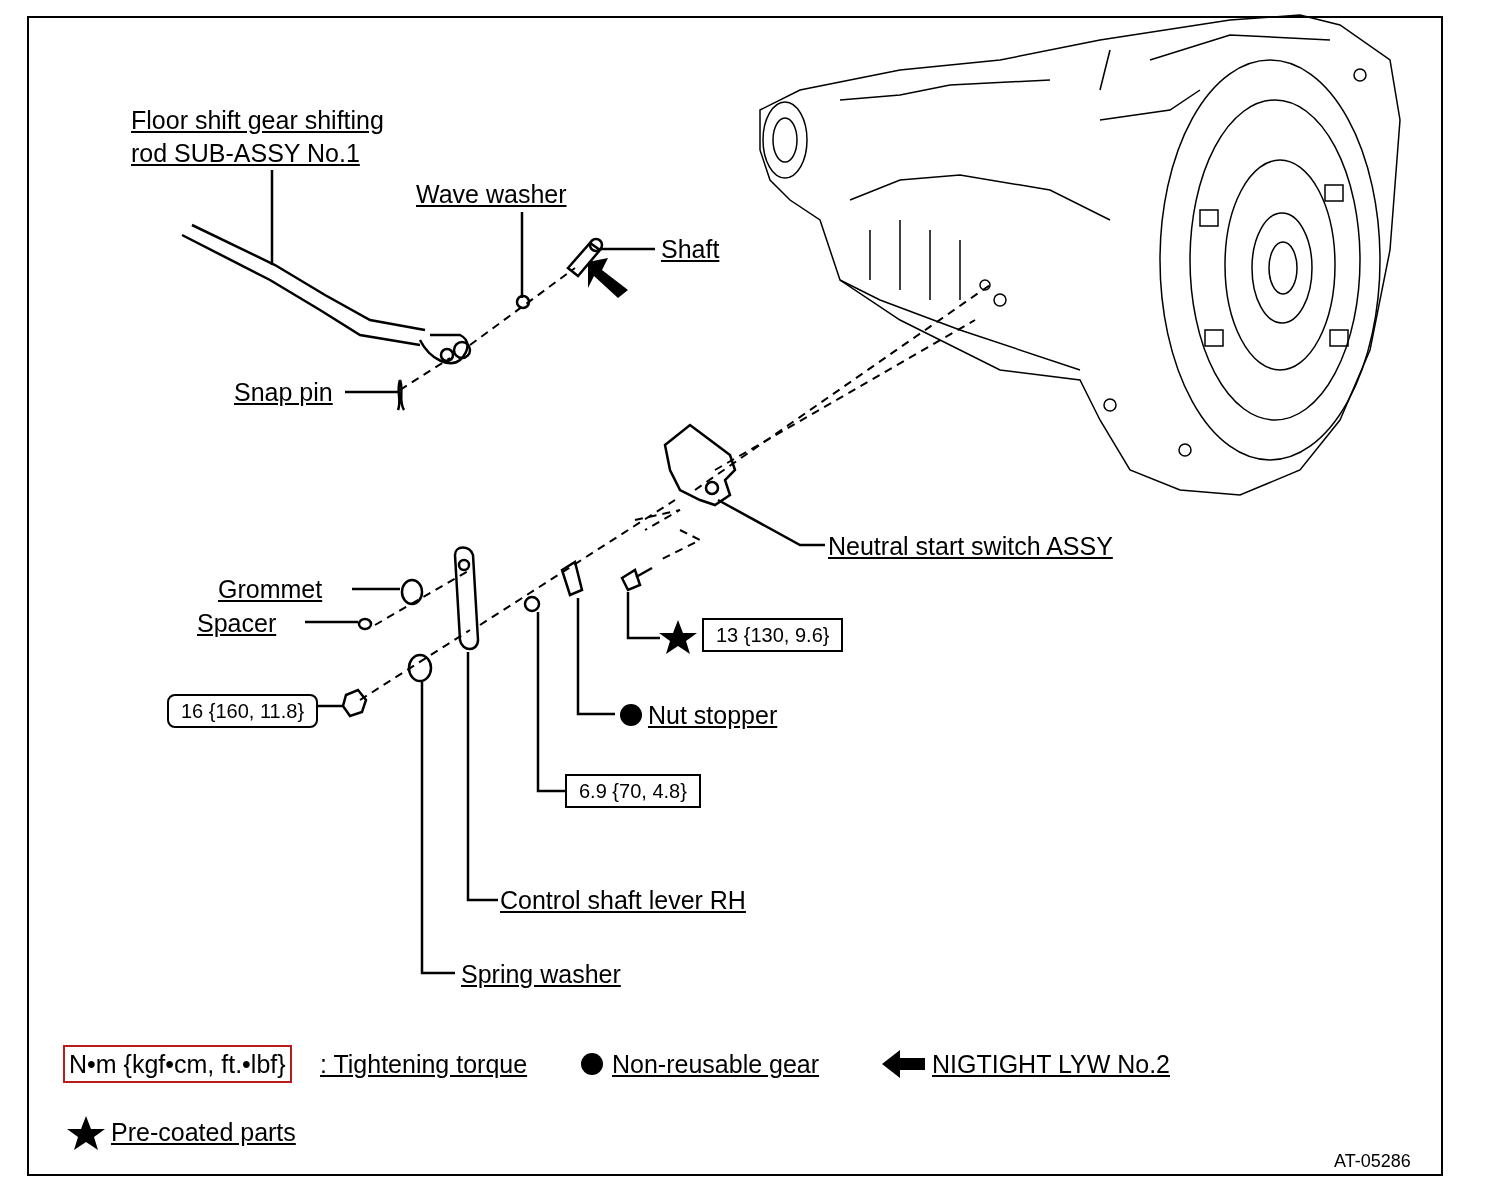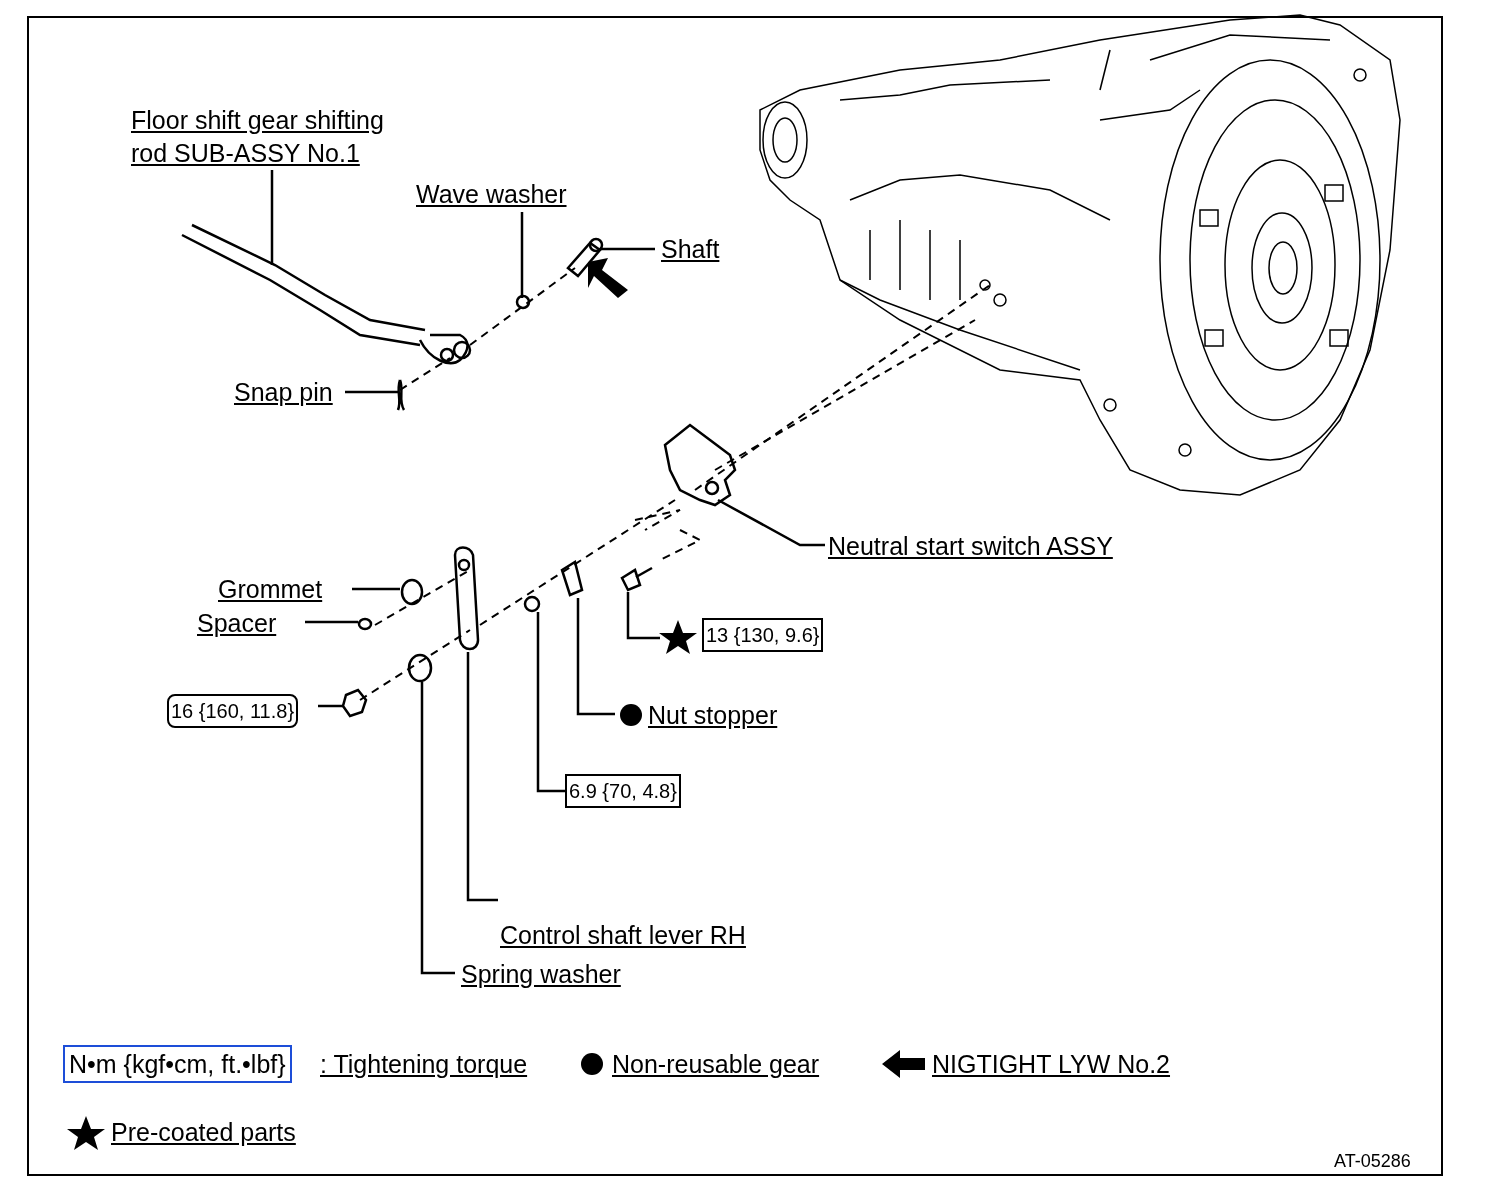--- a/index.html
+++ b/index.html
@@ -3,22 +3,22 @@
 <meta charset="utf-8">
 <style>
   html, body { margin:0; padding:0; background:#ffffff; }
   body { width:1504px; height:1196px; position:relative; overflow:hidden;
          font-family:"Liberation Sans", sans-serif; color:#000; }
   #frame { position:absolute; left:27px; top:16px; width:1416px; height:1160px;
            border:2px solid #000; box-sizing:border-box; }
   svg#art { position:absolute; left:0; top:0; }
   .lbl { position:absolute; font-size:25px; line-height:30px; white-space:nowrap;text-decoration:underline; }
   .box { position:absolute; border:2px solid #000; background:#fff; font-size:20px;
-         line-height:24px; padding:3px 2px; white-space:nowrap; }
-  .legend-box { position:absolute; border:2px solid #1d4ed8; font-size:25px; line-height:30px;
+         line-height:24px; padding:3px 12px; white-space:nowrap; }
+  .legend-box { position:absolute; border:2px solid #b91c1c; font-size:25px; line-height:30px;
                 padding:2px 4px; white-space:nowrap; }
   .small { position:absolute; font-size:18px; line-height:22px; white-space:nowrap; }
 </style>
 </head>
 <body>
 
 <div id="frame"></div>
 
 <svg id="art" width="1504" height="1196" viewBox="0 0 1504 1196">
   <g fill="none" stroke="#000" stroke-width="2.5">
@@ -129,21 +129,21 @@
 
 <div class="lbl" style="left:131px;top:105px;">Floor shift gear shifting</div>
 <div class="lbl" style="left:131px;top:138px;">rod SUB-ASSY No.1</div>
 <div class="lbl" style="left:416px;top:179px;">Wave washer</div>
 <div class="lbl" style="left:661px;top:234px;">Shaft</div>
 <div class="lbl" style="left:234px;top:377px;">Snap pin</div>
 <div class="lbl" style="left:828px;top:531px;">Neutral start switch ASSY</div>
 <div class="lbl" style="left:218px;top:574px;">Grommet</div>
 <div class="lbl" style="left:197px;top:608px;">Spacer</div>
 <div class="lbl" style="left:648px;top:700px;">Nut stopper</div>
-<div class="lbl" style="left:500px;top:920px;">Control shaft lever RH</div>
+<div class="lbl" style="left:500px;top:885px;">Control shaft lever RH</div>
 <div class="lbl" style="left:461px;top:959px;">Spring washer</div>
 
 <div class="box" style="left:702px;top:618px;">13 {130, 9.6}</div>
 <div class="box" style="left:167px;top:694px;border-radius:8px;">16 {160, 11.8}</div>
 <div class="box" style="left:565px;top:774px;">6.9 {70, 4.8}</div>
 
 <div class="legend-box" style="left:63px;top:1045px;">N•m {kgf•cm, ft.•lbf}</div>
 <div class="lbl" style="left:320px;top:1049px;">: Tightening torque</div>
 <div class="lbl" style="left:612px;top:1049px;">Non-reusable gear</div>
 <div class="lbl" style="left:932px;top:1049px;">NIGTIGHT LYW No.2</div>

